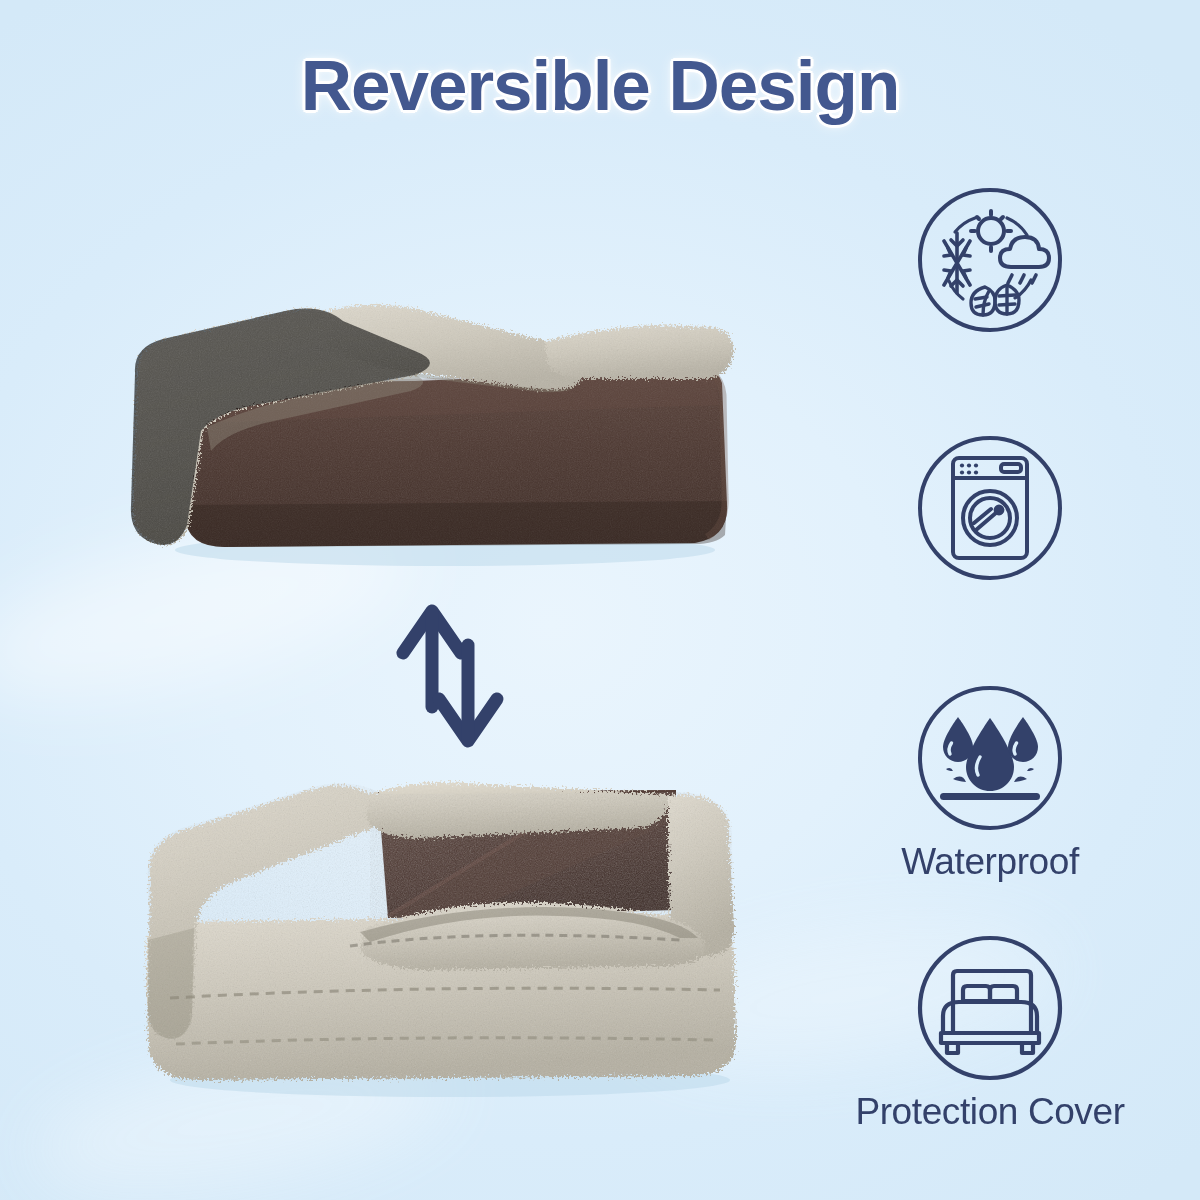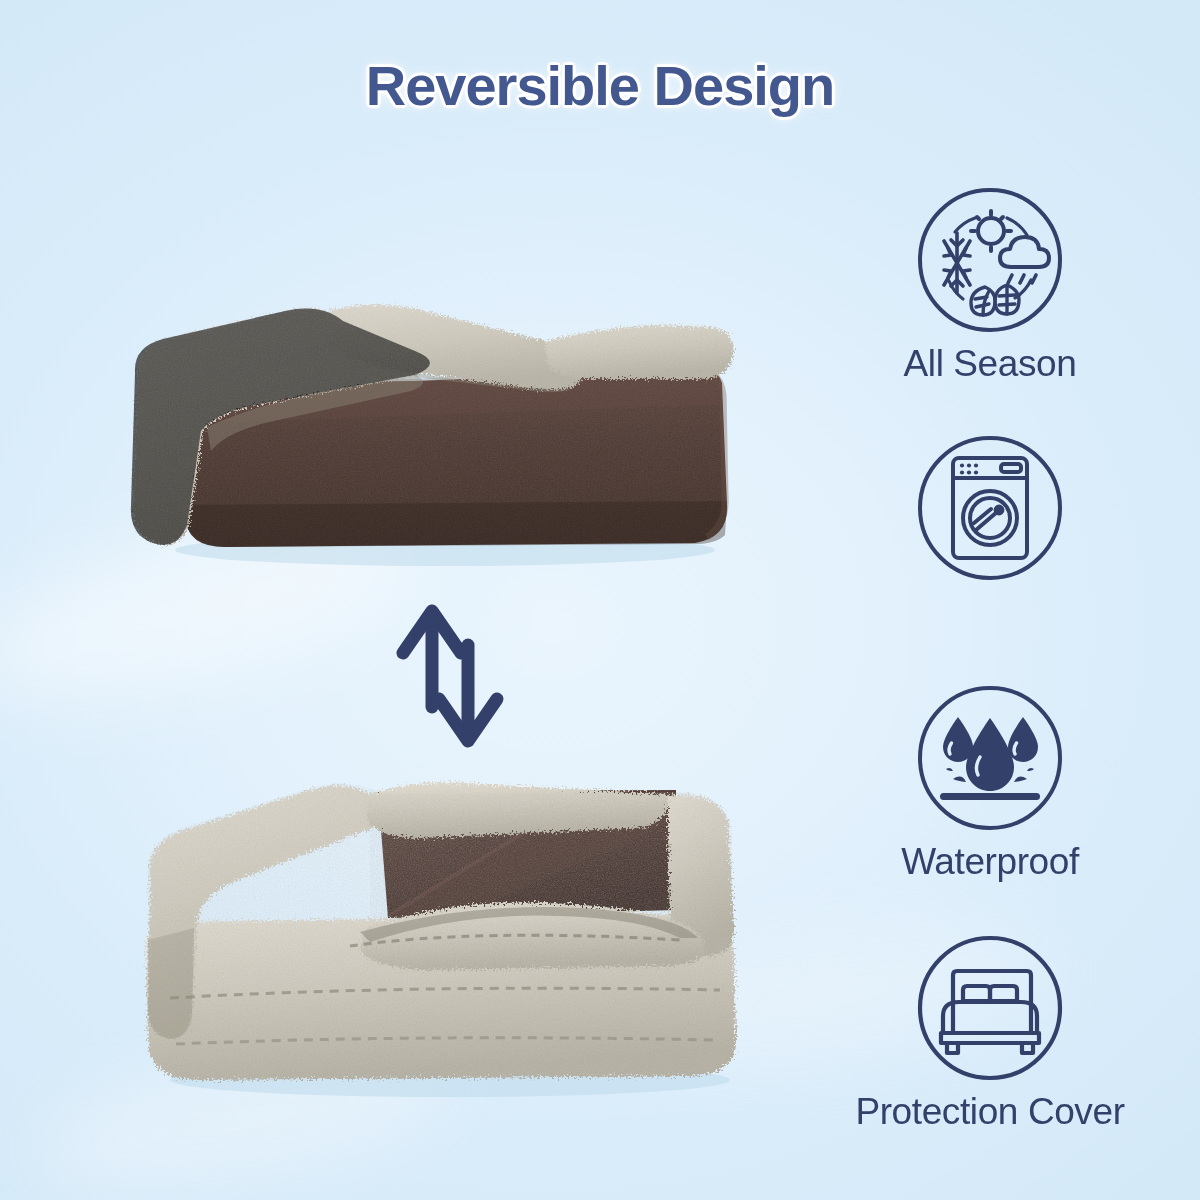--- a/index.html
+++ b/index.html
@@ -30,21 +30,21 @@
   .bg-streak.s2 { left: 30px;  top: 1060px; width: 420px; height: 120px; transform: rotate(-10deg); opacity: .7;}
   .bg-streak.s3 { left: 640px; top: 930px;  width: 420px; height: 130px; transform: rotate(-8deg); opacity: .55;}
 
   
   .title {
     position: absolute;
     left: 0;
     top: 38px;
     width: 1200px;
     text-align: center;
-    font-size: 56px;
+    font-size: 71px;
     line-height: 96px;
     font-weight: 700;
     letter-spacing: -1px;
     color: #43588f;
     text-shadow:
       0 0 3px #ffffff, 0 0 3px #ffffff, 0 0 6px #ffffff,
       2px 2px 0 #ffffff, -2px 2px 0 #ffffff,
       2px -2px 0 #ffffff, -2px -2px 0 #ffffff,
       3px 0 0 #ffffff, -3px 0 0 #ffffff,
       0 3px 0 #ffffff, 0 -3px 0 #ffffff,
@@ -347,21 +347,20 @@
           <g stroke-width="3.4">
             <path d="M70,102 Q56,106 56,118 Q56,130 68,130 Q80,130 80,116 Q80,106 70,102 Z"></path>
             <path d="M68,130 Q68,116 74,106"></path>
             <path d="M60,114 L72,112 M61,122 L74,119"></path>
             <path d="M92,100 Q80,104 80,116 Q80,129 92,129 Q104,129 104,115 Q104,105 92,100 Z"></path>
             <path d="M92,129 Q92,114 92,101"></path>
             <path d="M84,111 L100,110 M84,120 L100,119"></path>
           </g>
         </g>
       </svg>
-      <div class="feature-label">All Season</div>
     </div>
 
     <div class="feature feature-2">
       <svg class="feature-icon" viewBox="0 0 150 150">
         <g fill="none" stroke="#33416a" stroke-width="4" stroke-linecap="round" stroke-linejoin="round">
           <circle cx="75" cy="75" r="70"></circle>
 
           <rect x="38" y="25" width="74" height="100" rx="6"></rect>
 
           <path d="M38,45 L112,45"></path>

